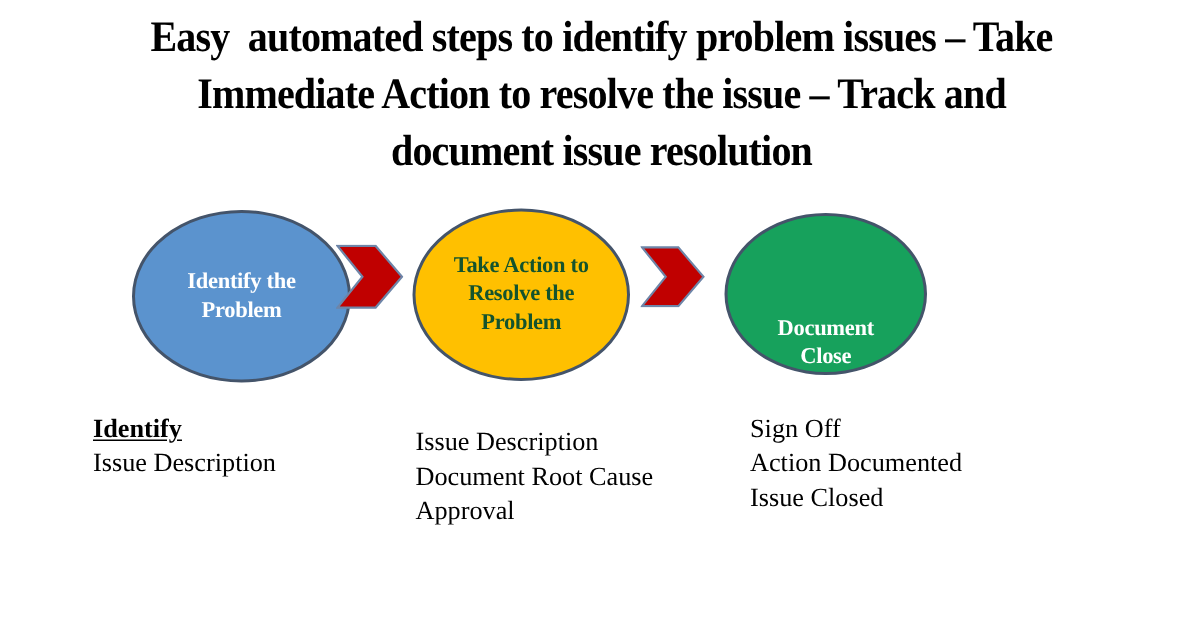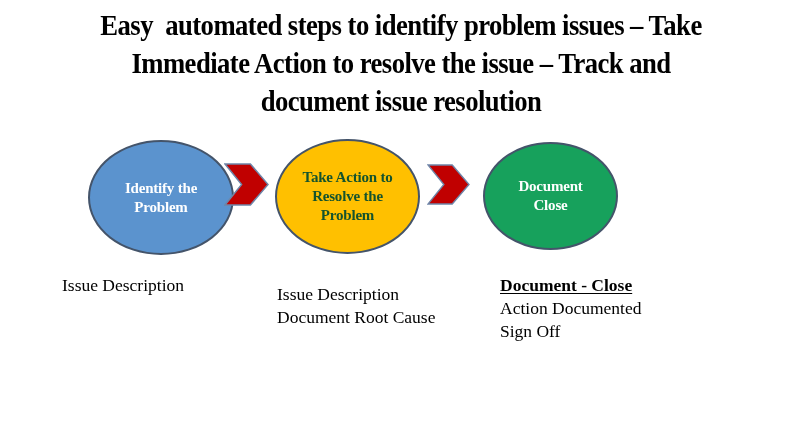--- a/index.html
+++ b/index.html
@@ -97,40 +97,42 @@
     <div class="step step-1" style="background-color: rgb(255, 192, 0); border-color: rgb(68, 84, 106); color: #14532d;">
       <div class="step-label">Take Action to
 Resolve the
 Problem</div>
     </div>
 
     <svg class="arrow arrow-2" viewBox="0 0 46 44">
       <polygon points="1,1 27,1 45,22 27,43 1,43 18,22" stroke-width="1.5" stroke-linejoin="miter" fill="#C00000" stroke="#6E85A8"></polygon>
     </svg>
 
-    <div class="step step-2" style="background-color: rgb(23, 161, 92); border-color: rgb(68, 84, 106); color: rgb(255, 255, 255);">
+    <div class="step step-2" style="background-color: rgb(23, 161, 92); border-color: rgb(68, 84, 106); color: rgb(255, 255, 255); align-items: flex-end;">
       <div class="step-label">Document
 Close</div>
     </div>
   </div>
 
   <div class="list-col col-0">
+    <div class="list-heading">Identify</div>
     <div>
         <div class="list-item">Issue Description</div>
       </div>
   </div>
 
   <div class="list-col col-1">
     <div>
         <div class="list-item">Issue Description</div>
         <div class="list-item">Document Root Cause</div>
+        <div class="list-item">Approval</div>
       </div>
   </div>
 
   <div class="list-col col-2">
-    <div class="list-heading">Document - Close</div>
     <div>
+        <div class="list-item">Sign Off</div>
         <div class="list-item">Action Documented</div>
-        <div class="list-item">Sign Off</div>
+        <div class="list-item">Issue Closed</div>
       </div>
   </div>
 
 </div>
 
 </body></html>

